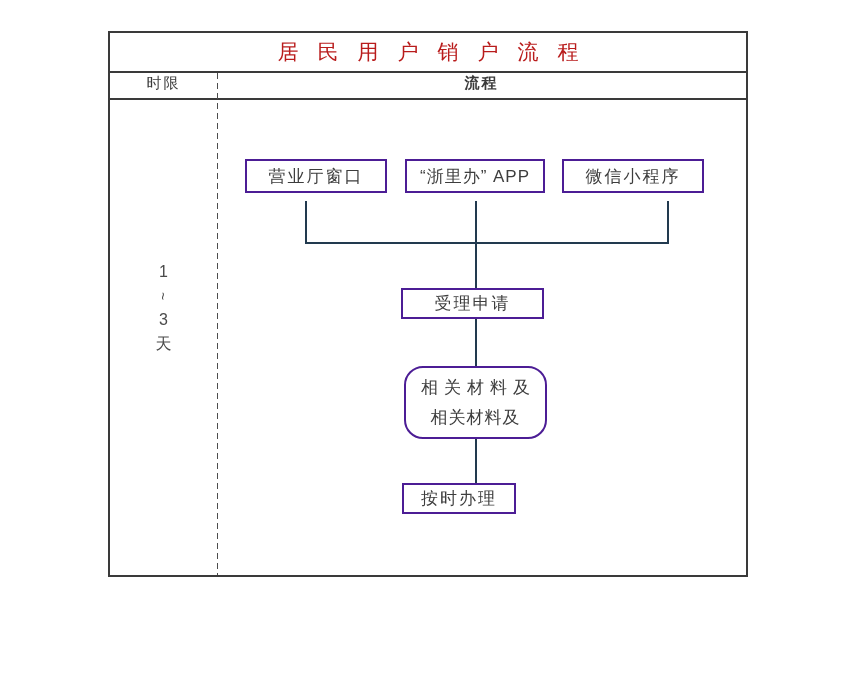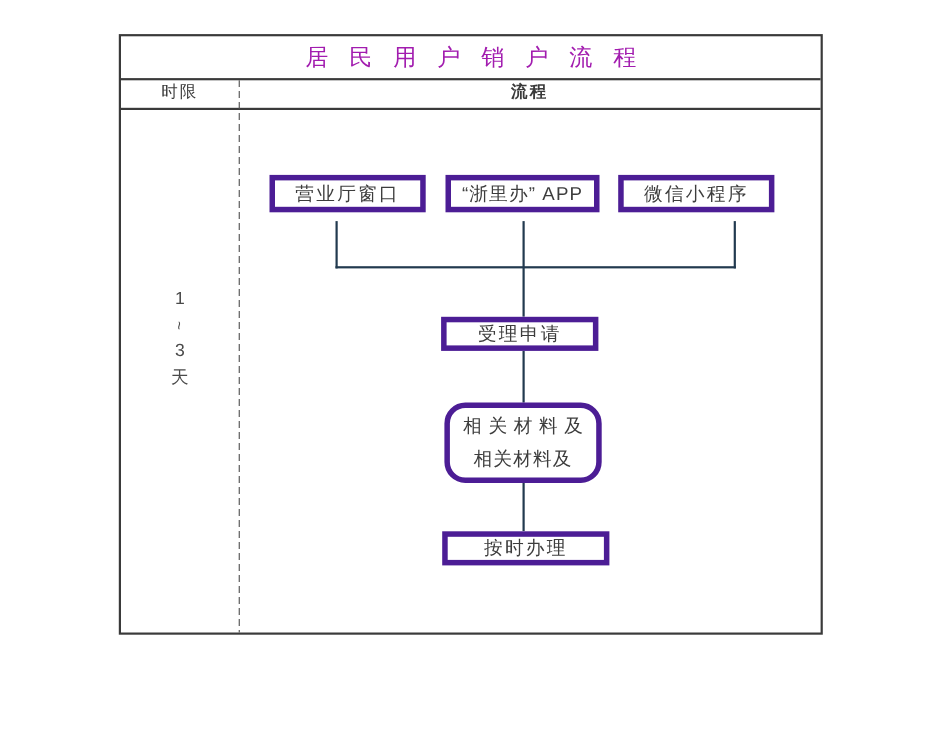--- a/index.html
+++ b/index.html
@@ -20,21 +20,21 @@
     background: #ffffff;
   }
   .title-row {
     position: absolute; left: 0; top: 0; width: 100%; height: 40px;
     border-bottom: 2px solid #3a3a3a;
     display: flex; align-items: center; justify-content: center;
   }
   .title {
     font-size: 21px; font-weight: 500;
     letter-spacing: 19px; margin-right: -19px;
-    white-space: nowrap; color: #a21caf;
+    white-space: nowrap; color: #b91c1c;
   }
   .header-row {
     position: absolute; left: 0; top: 36px; width: 100%; height: 31px;
     border-bottom: 2px solid #3a3a3a;
   }
   .cell-left {
     position: absolute; left: 0; top: 0; width: 107px; height: 100%;
     display: flex; align-items: center; justify-content: center;
     font-size: 15px; letter-spacing: 2px;
   }
@@ -59,35 +59,35 @@
   .time-col .tilde {
     display: inline-block; transform: rotate(90deg);
     font-size: 14px; height: 24px; line-height: 24px;
   }
 
   .flow { position: absolute; left: 107px; top: 0; right: 0; bottom: 0; }
 
   
   .fbox {
     position: absolute;
-    border: 5px solid #4c1d95; background: #ffffff;
+    border: 2px solid #4c1d95; background: #ffffff;
     display: flex; align-items: center; justify-content: center;
     font-size: 17px; letter-spacing: 2px; color: #3d3d3d;
     white-space: nowrap; z-index: 2;
   }
   #box-hall    { left: 28px;  top: 55px; width: 142px; height: 34px; }
   #box-app     { left: 188px; top: 55px; width: 140px; height: 34px; letter-spacing: 1px; }
   #box-wechat  { left: 345px; top: 55px; width: 142px; height: 34px; }
   #box-accept  { left: 184px; top: 184px; width: 143px; height: 31px; }
   #box-review  { left: 187px; top: 262px; width: 143px; height: 73px;
                  flex-direction: column; justify-content: center; border-radius: 19px; }
   #box-review .rline { line-height: 30px; }
   #box-review .rline1 { letter-spacing: 6px; margin-right: -6px; }
   #box-review .rline2 { letter-spacing: 1px; }
-  #box-ontime  { left: 185px; top: 379px; width: 152px; height: 31px; }
+  #box-ontime  { left: 185px; top: 379px; width: 114px; height: 31px; }
 
   
   .conn { position: absolute; background: #223a4f; z-index: 1; }
   #stub-left   { left: 88px;  top: 97px;  width: 2px;  height: 43px; }
   #stub-mid    { left: 258px; top: 97px;  width: 2px;  height: 87px; }
   #stub-right  { left: 450px; top: 97px;  width: 2px;  height: 43px; }
   #merge-line  { left: 88px;  top: 138px; width: 364px; height: 2px; }
   #line-accept-review { left: 258px; top: 215px; width: 2px; height: 47px; }
   #line-review-ontime { left: 258px; top: 335px; width: 2px; height: 44px; }
 </style>

